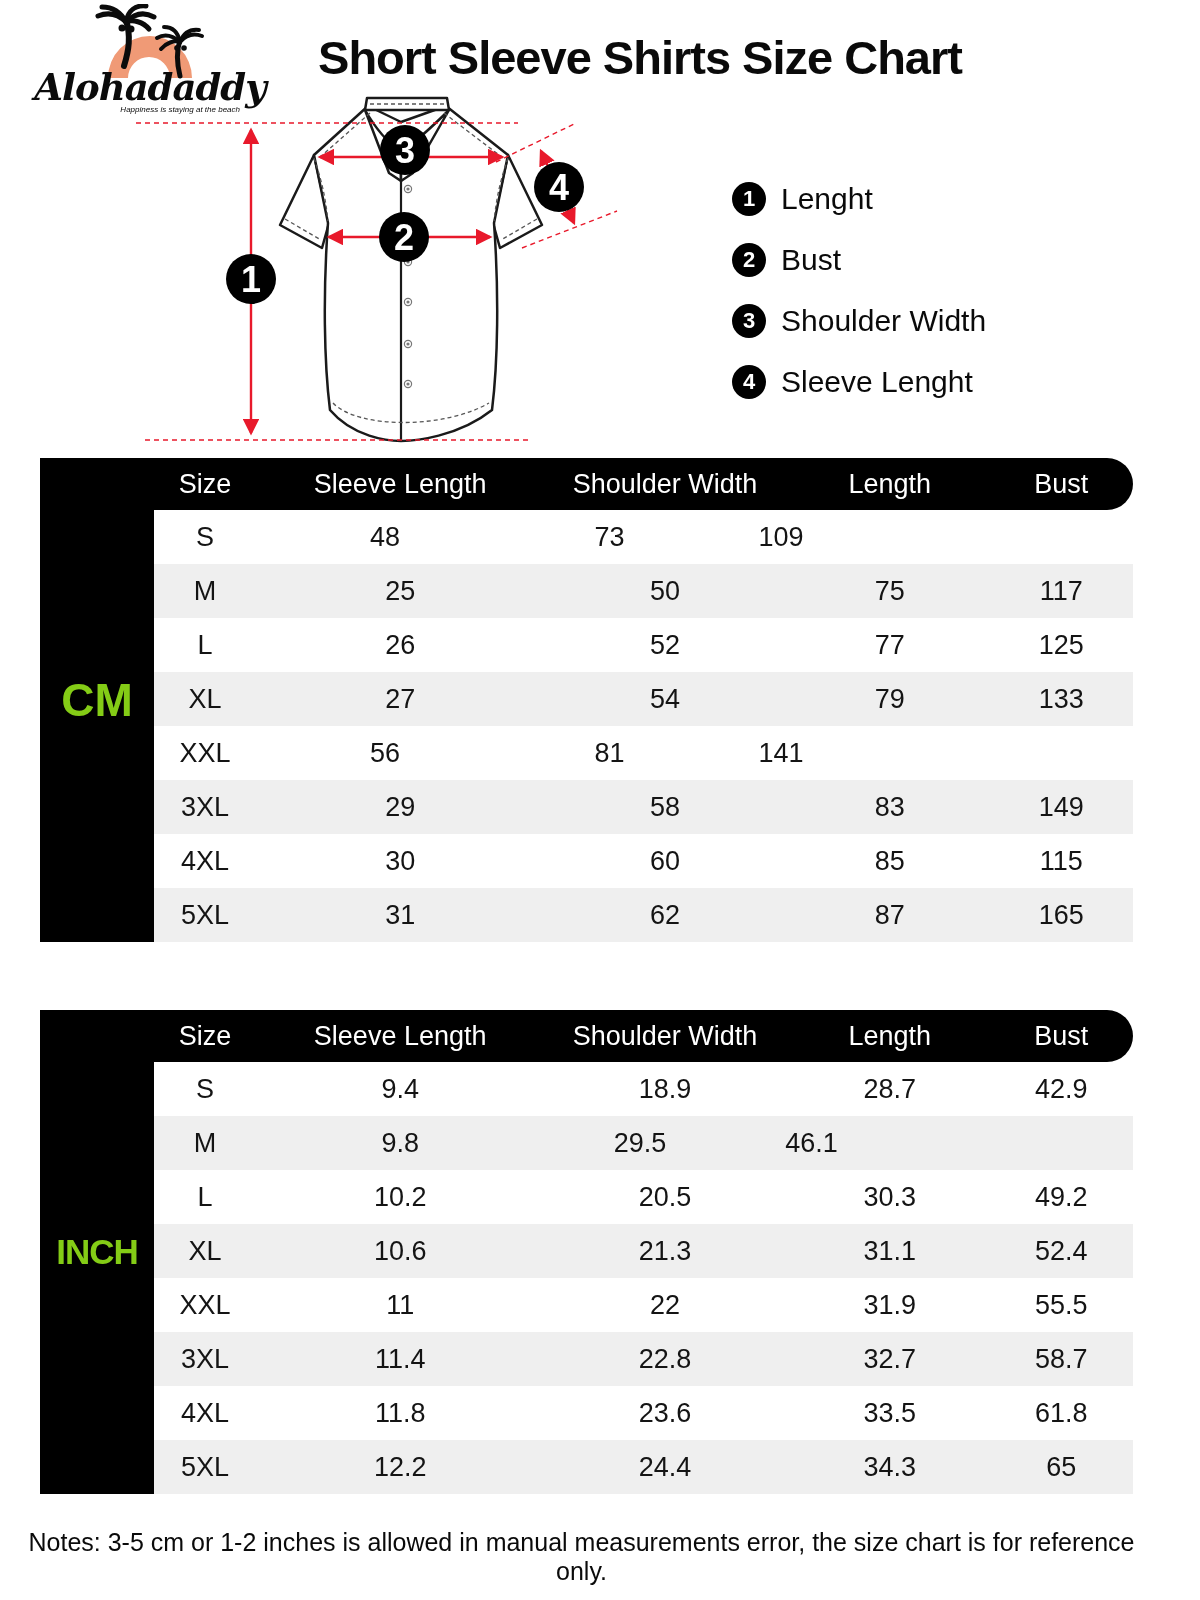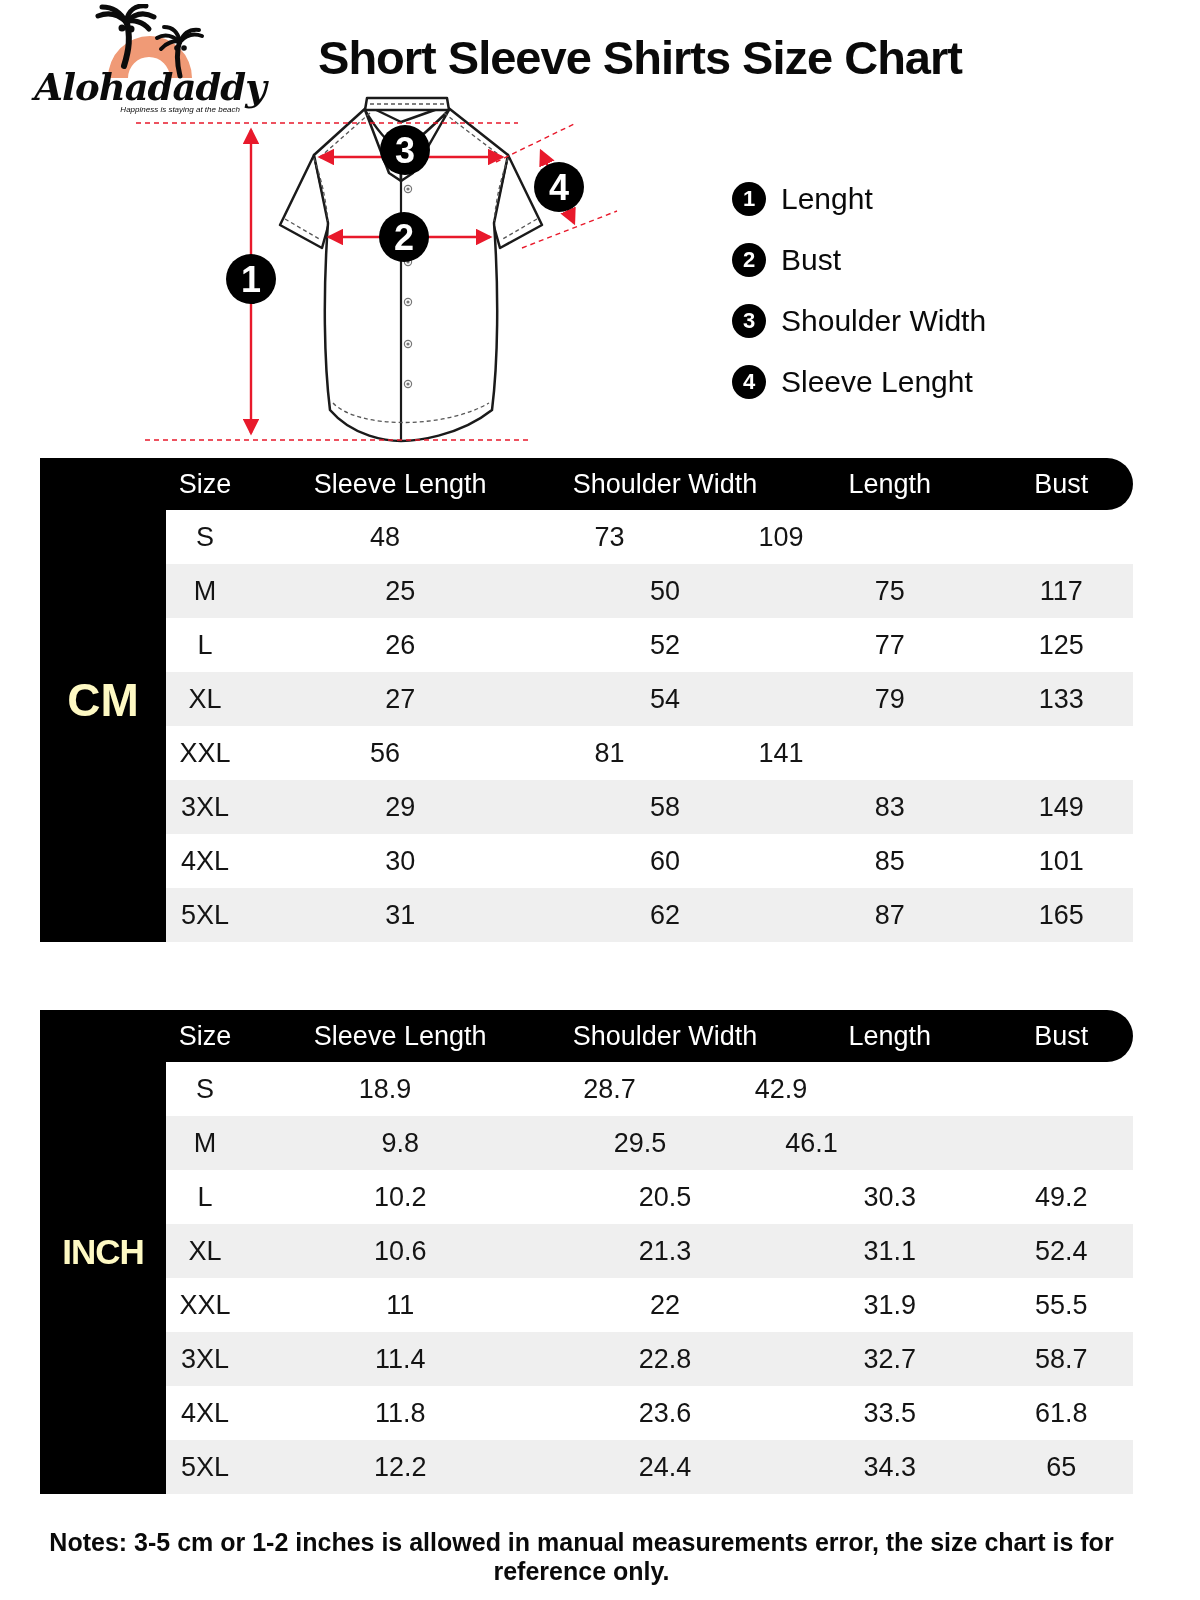--- a/index.html
+++ b/index.html
@@ -29,42 +29,42 @@
     font-weight:bold; font-size:22px; display:flex; align-items:center; justify-content:center;
     flex:0 0 34px;
   }
   .legend-label { font-size:30px; color:#0a0a0a; }
 
   
   .size-table { position:absolute; left:40px; width:1093px; }
   .size-table.cm   { top:458px; height:484px; }
   .size-table.inch { top:1010px; height:484px; }
   .side-band {
-    position:absolute; left:0; top:0; bottom:0; width:126px; background:#000;
+    position:absolute; left:0; top:0; bottom:0; width:114px; background:#000;
     display:flex; align-items:center; justify-content:center;
-    color:#fef9c3; font-weight:bold;
+    color:#84cc16; font-weight:bold;
   }
   .size-table.cm   .side-band { font-size:46px; }
   .size-table.inch .side-band { font-size:35px; letter-spacing:-1px; }
   .thead {
     position:relative; height:52px; background:#000; border-radius:0 26px 26px 0;
     display:flex; align-items:center; padding-left:110px; z-index:2;
   }
   .th { color:#fff; font-size:27px; font-weight:normal; text-align:center; }
   .tbody { margin-left:110px; }
   .tr { display:flex; height:54px; align-items:center; background:#fff; }
   .tr:nth-child(even) { background:#efefef; }
   .td { font-size:27px; color:#141414; text-align:center; }
   .col0 { width:11.2%; } .col1 { width:28.5%; } .col2 { width:25.4%; }
   .col3 { width:20.3%; } .col4 { width:14.6%; }
 
   
   .notes {
     position:absolute; left:0; top:1528px; width:1163px;
-    text-align:center; font-size:25px; color:#0a0a0a;font-weight:bold;
+    text-align:center; font-size:25px; color:#0a0a0a;
   }
 </style>
 </head>
 <body>
 
 <div class="logo">
   <svg viewBox="0 0 244 112" width="244" height="112">
 
     <path d="M80,74 A42,42 0 0 1 164,74 L142,74 A21,21 0 0 0 100,74 Z" fill="#f09a76"></path>
 
@@ -237,21 +237,21 @@
         <div class="td col1">29</div>
         <div class="td col2">58</div>
         <div class="td col3">83</div>
         <div class="td col4">149</div>
       </div>
       <div class="tr">
         <div class="td col0">4XL</div>
         <div class="td col1">30</div>
         <div class="td col2">60</div>
         <div class="td col3">85</div>
-        <div class="td col4">101</div>
+        <div class="td col4">115</div>
       </div>
       <div class="tr">
         <div class="td col0">5XL</div>
         <div class="td col1">31</div>
         <div class="td col2">62</div>
         <div class="td col3">87</div>
         <div class="td col4">165</div>
       </div>
     </div>
 </div>
@@ -261,20 +261,21 @@
   <div class="thead">
       <div class="th col0">Size</div>
       <div class="th col1">Sleeve Length</div>
       <div class="th col2">Shoulder Width</div>
       <div class="th col3">Length</div>
       <div class="th col4">Bust</div>
     </div>
   <div class="tbody">
       <div class="tr">
         <div class="td col0">S</div>
+        <div class="td col1">9.4</div>
         <div class="td col2">18.9</div>
         <div class="td col3">28.7</div>
         <div class="td col4">42.9</div>
       </div>
       <div class="tr">
         <div class="td col0">M</div>
         <div class="td col1">9.8</div>
         <div class="td col3">29.5</div>
         <div class="td col4">46.1</div>
       </div>

